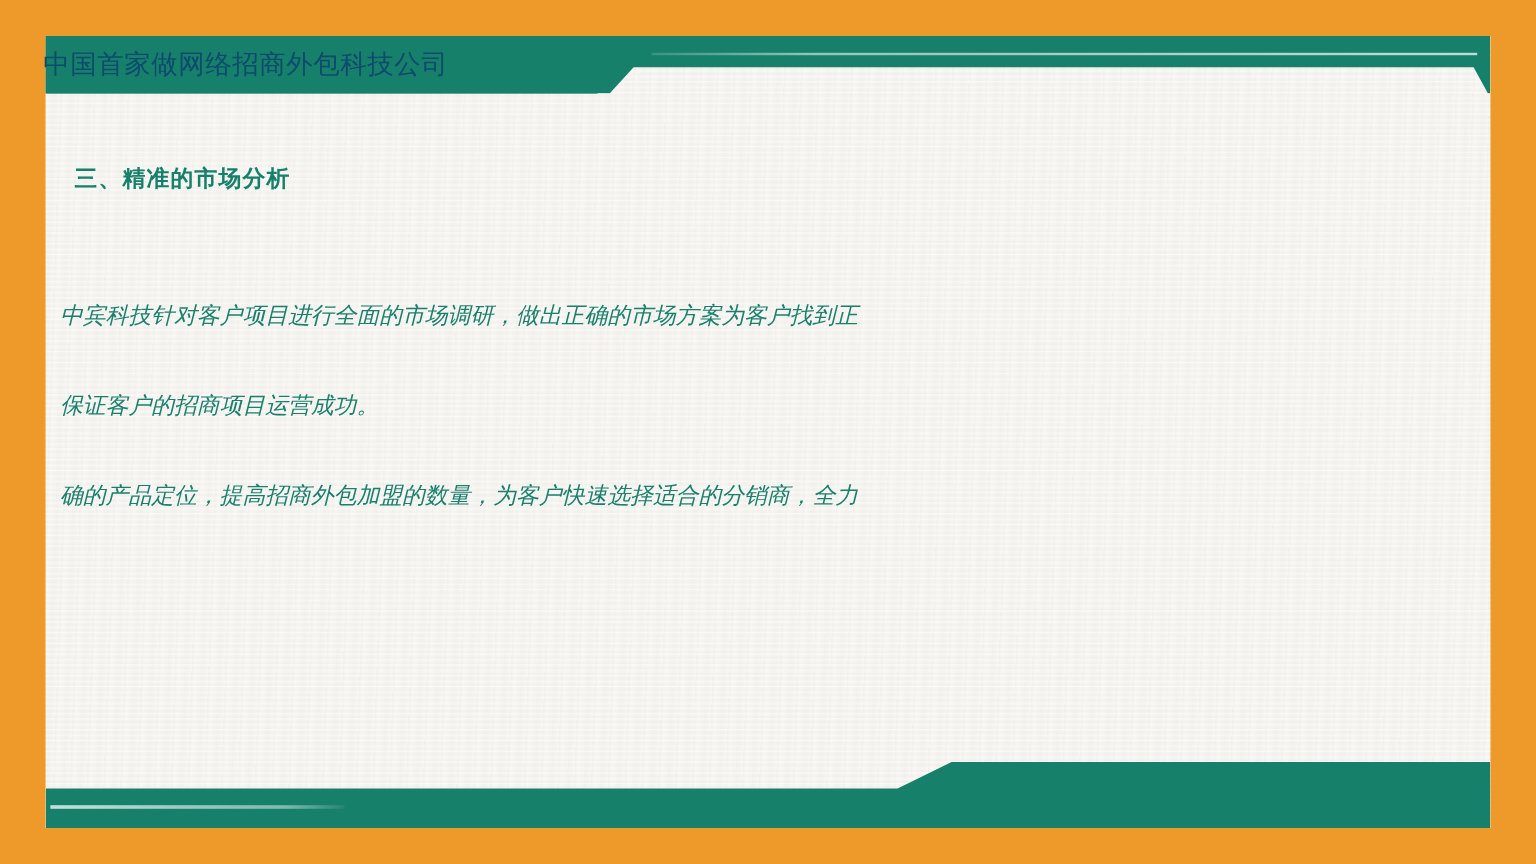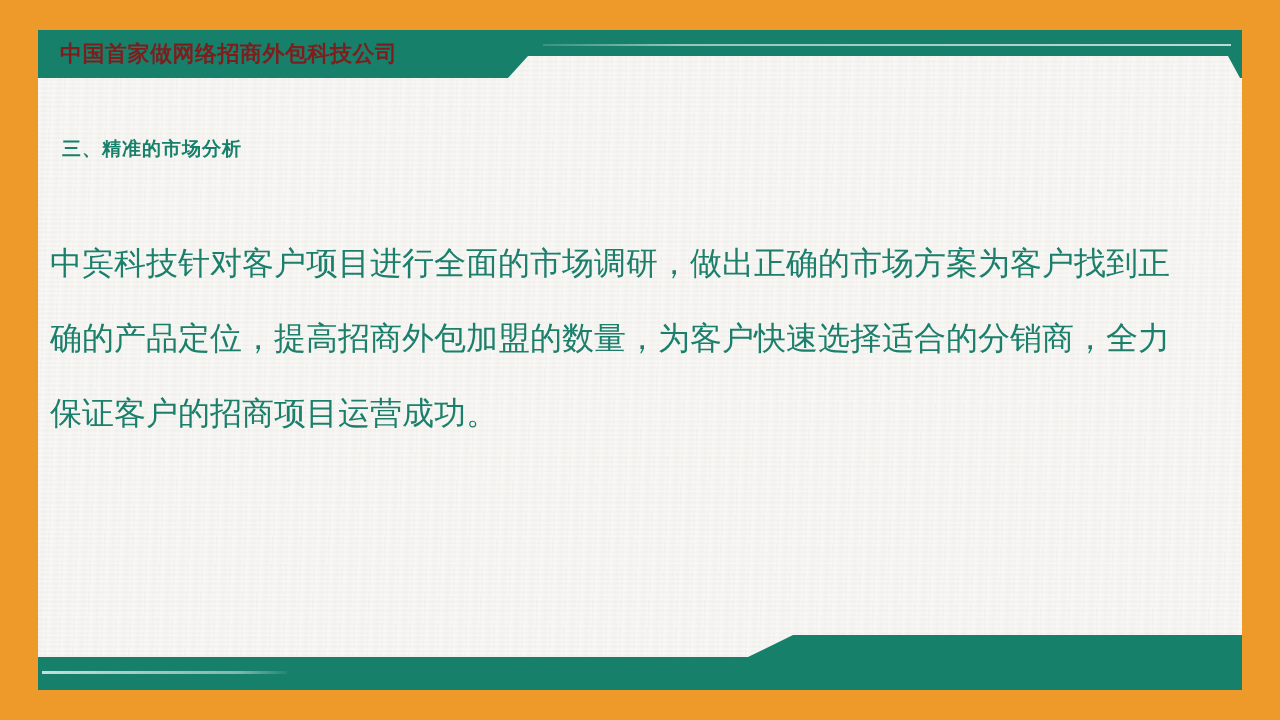--- a/index.html
+++ b/index.html
@@ -77,27 +77,27 @@
   .header-hairline {
     position: absolute;
     left: 543px;
     top: 44px;
     width: 688px;
     height: 2px;
     background: linear-gradient(90deg, rgba(255,255,255,0.15), rgba(255,255,255,0.55) 20%, rgba(255,255,255,0.72));
   }
   .header-title {
     position: absolute;
-    left: 60px;
+    left: 36px;
     top: 32px;
     height: 44px;
     line-height: 44px;
-    color: #7f1d1d;
+    color: #0c4a6e;
     font-size: 22px;
-    font-weight: bold;
+    font-weight: normal;
     letter-spacing: 0.5px;
     white-space: nowrap;
   }
 
   
   .section-heading {
     position: absolute;
     left: 62px;
     top: 136px;
     color: #17806A;
@@ -108,25 +108,26 @@
   }
 
   
   .body-copy {
     position: absolute;
     left: 50px;
     top: 226px;
     width: 1140px;
     color: #1B7F6C;
     font-family: "DejaVu Serif", "Liberation Serif", serif;
-    font-size: 32px;
+    font-size: 19px;
     line-height: 75px;
     letter-spacing: 0px;
     text-align: justify;
     text-justify: inter-character;
+    font-style: italic;
   }
   .body-copy .ln {
     display: block;
     white-space: nowrap;
   }
 
   
   .footer-shape {
     position: absolute;
     left: 38px;
@@ -175,20 +176,20 @@
 
   <div class="header-shape"></div>
   <div class="header-left"></div>
   <div class="header-hairline"></div>
   <div class="header-title">中国首家做网络招商外包科技公司</div>
 
   <div class="section-heading">三、精准的市场分析</div>
 
   <div class="body-copy">
     <span class="ln">中宾科技针对客户项目进行全面的市场调研，做出正确的市场方案为客户找到正</span>
+    <span class="ln">保证客户的招商项目运营成功。</span>
     <span class="ln">确的产品定位，提高招商外包加盟的数量，为客户快速选择适合的分销商，全力</span>
-    <span class="ln">保证客户的招商项目运营成功。</span>
   </div>
 
   <div class="footer-shape"></div>
   <div class="footer-hairline"></div>
 
 </div>
 
 </body></html>

